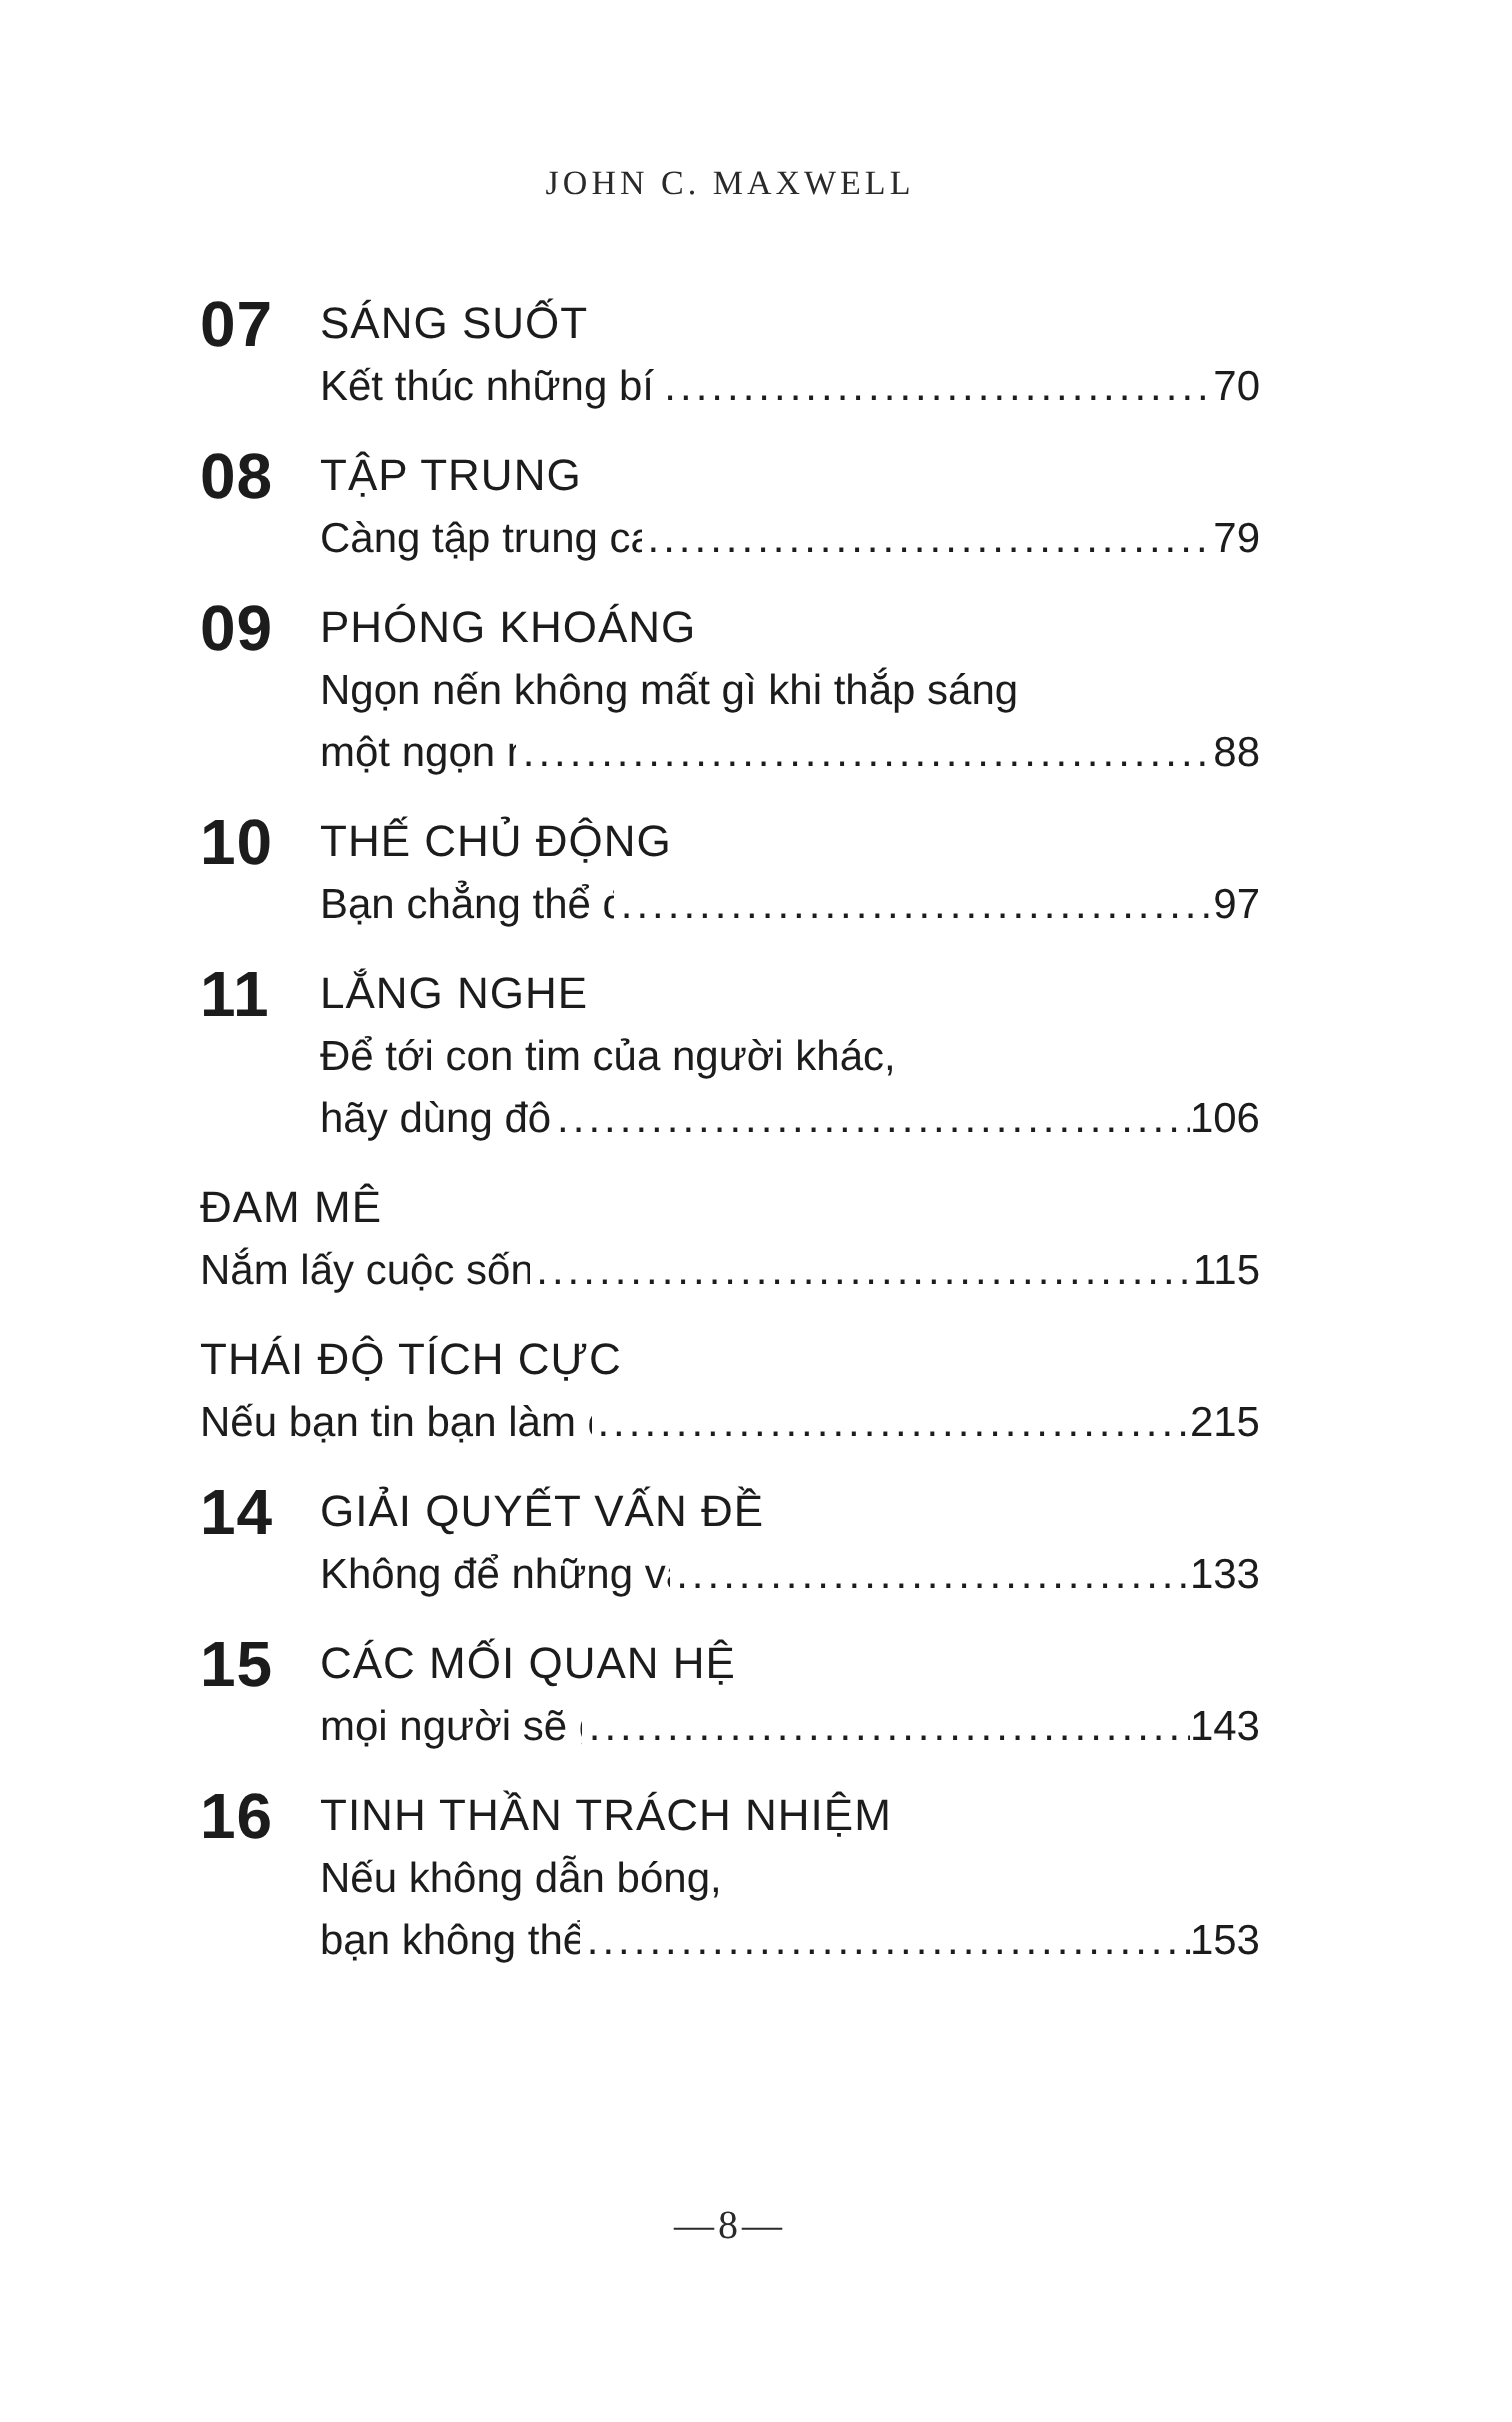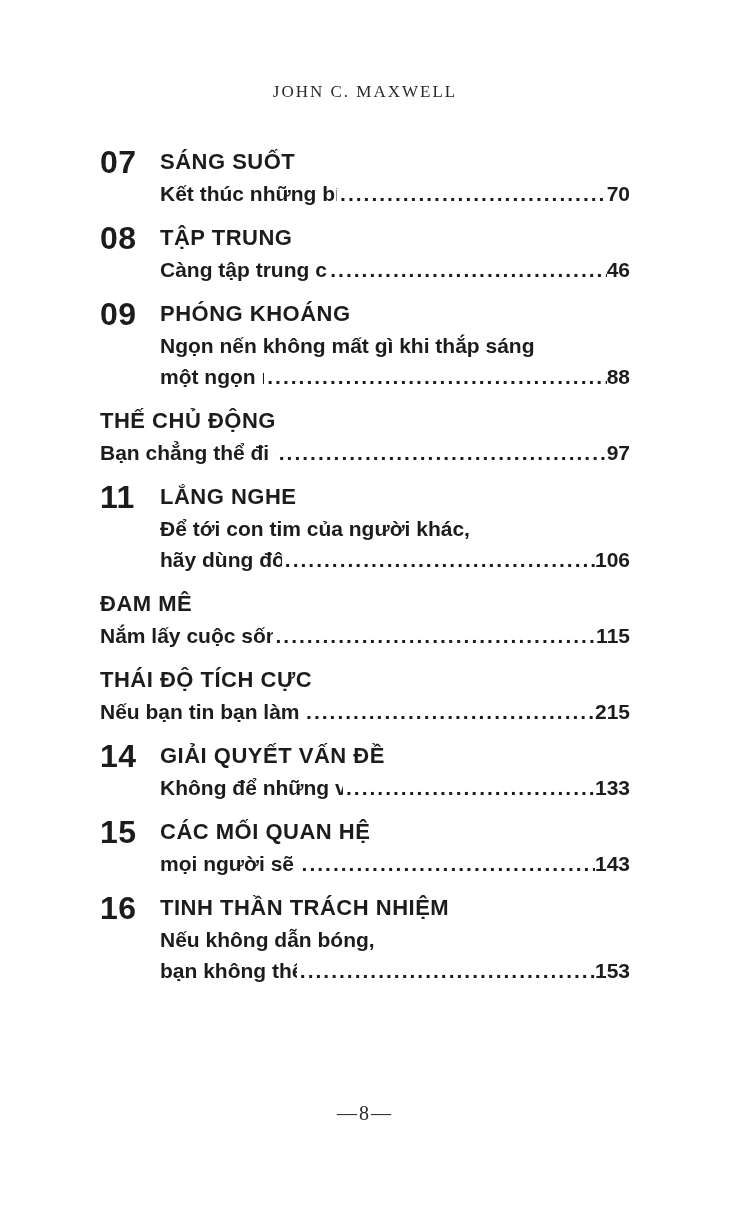--- a/index.html
+++ b/index.html
@@ -43,21 +43,20 @@
     flex: 0 0 60px;
     width: 60px;
     font-size: 32px;
     line-height: 32px;
     font-weight: bold;
     letter-spacing: 0.5px;
   }
   .entry-body {
     flex: 1 1 auto;
     min-width: 0;
-    font-weight: bold;
   }
   .entry-title {
     font-size: 22px;
     line-height: 32px;
     letter-spacing: 0.5px;
     white-space: nowrap;
   }
   .entry-line {
     display: flex;
     font-size: 21px;
@@ -115,41 +114,42 @@
         </div>
   </div>
 
   <div class="entry">
     <div class="entry-number">08</div>
     <div class="entry-body">
       <div class="entry-title">TẬP TRUNG</div>
     <div class="entry-line">
             <span class="line-text">Càng tập trung cao, bạn càng sắc bén</span>
             <span class="dots"></span>
-            <span class="page-num">46</span>
+            <span class="page-num">79</span>
           </div>
         </div>
   </div>
 
   <div class="entry">
     <div class="entry-number">09</div>
     <div class="entry-body">
       <div class="entry-title">PHÓNG KHOÁNG</div>
     <div class="entry-line">
             <span class="line-text">Ngọn nến không mất gì khi thắp sáng</span>
           </div>
           <div class="entry-line">
             <span class="line-text">một ngọn nến khác</span>
             <span class="dots"></span>
             <span class="page-num">88</span>
           </div>
         </div>
   </div>
 
   <div class="entry">
+    <div class="entry-number">10</div>
     <div class="entry-body">
       <div class="entry-title">THẾ CHỦ ĐỘNG</div>
     <div class="entry-line">
             <span class="line-text">Bạn chẳng thể đi đâu khi thiếu nó</span>
             <span class="dots"></span>
             <span class="page-num">97</span>
           </div>
         </div>
   </div>
 

